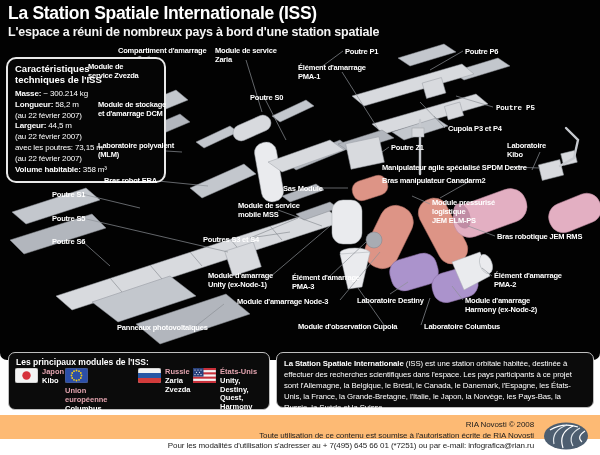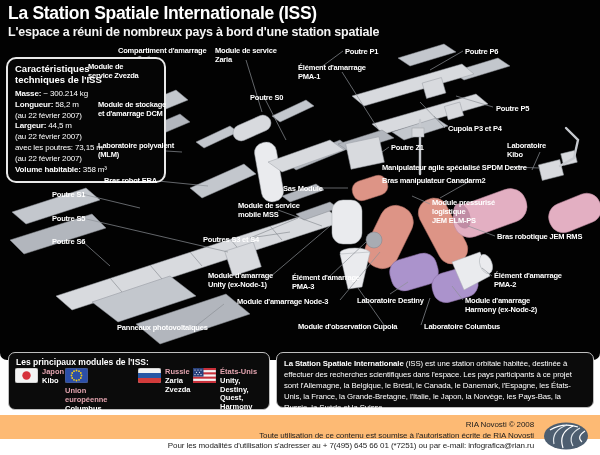--- a/index.html
+++ b/index.html
@@ -197,21 +197,21 @@
         <div class="lbl" style="left: 118px; top: 46px;">Compartiment d'amarrage</div>
         <div class="lbl" style="left: 215px; top: 46px;">Module de service
 Zaria</div>
         <div class="lbl" style="left: 88px; top: 62px;">Module de
 service Zvezda</div>
         <div class="lbl" style="left: 250px; top: 93px;">Poutre S0</div>
         <div class="lbl" style="left: 298px; top: 63px;">Élément d'amarrage
 PMA-1</div>
         <div class="lbl" style="left: 345px; top: 47px;">Poutre P1</div>
         <div class="lbl" style="left: 465px; top: 47px;">Poutre P6</div>
-        <div class="lbl" style="left: 496px; top: 104px;">Poutre P5</div>
+        <div class="lbl" style="left: 496px; top: 104px; font-family: Liberation Mono, monospace;">Poutre P5</div>
         <div class="lbl" style="left: 448px; top: 124px;">Cupola P3 et P4</div>
         <div class="lbl" style="left: 391px; top: 143px;">Poutre Z1</div>
         <div class="lbl" style="left: 507px; top: 141px;">Laboratoire
 Kibo</div>
         <div class="lbl" style="left: 382px; top: 163px;">Manipulateur agile spécialisé SPDM Dextre</div>
         <div class="lbl" style="left: 382px; top: 176px;">Bras manipulateur Canadarm2</div>
         <div class="lbl" style="left: 98px; top: 100px;">Module de stockage
 et d'amarrage DCM</div>
         <div class="lbl" style="left: 98px; top: 141px;">Laboratoire polyvalent
 (MLM)</div>

